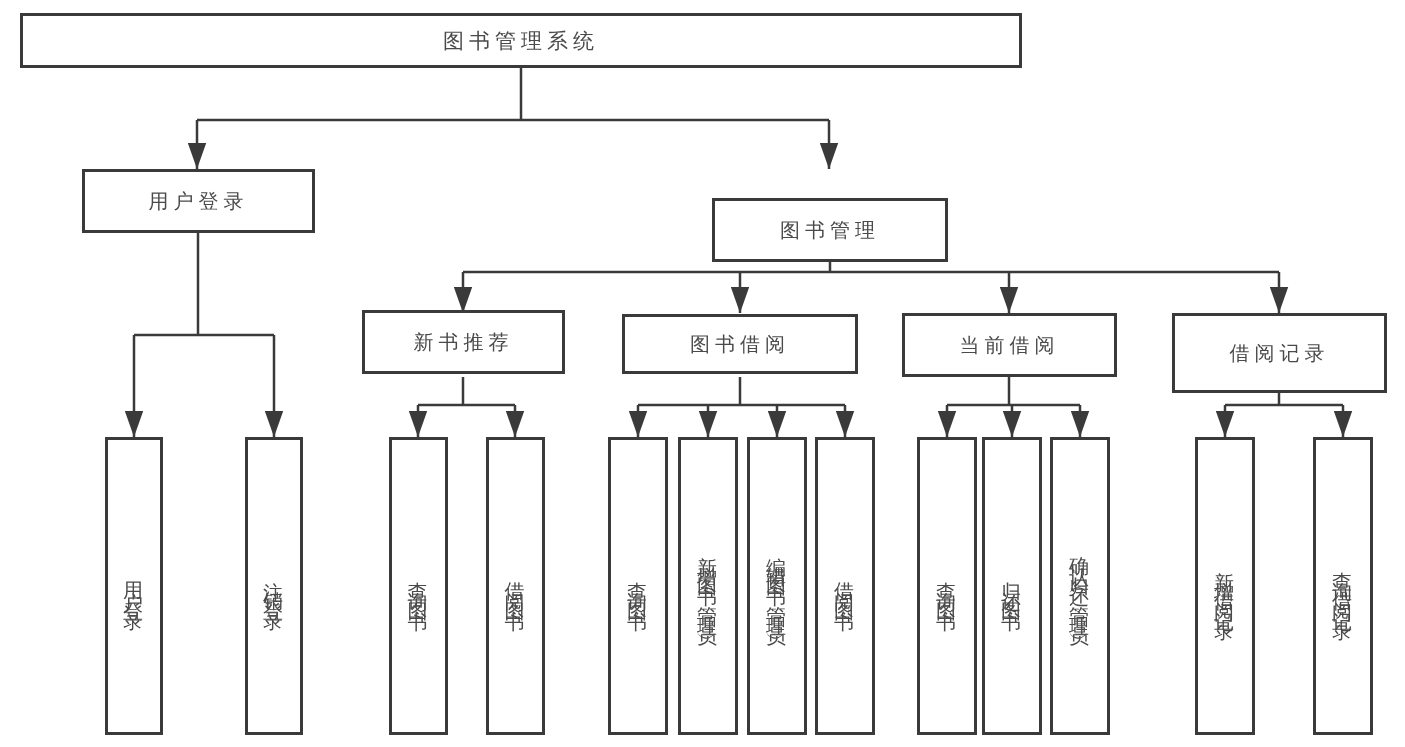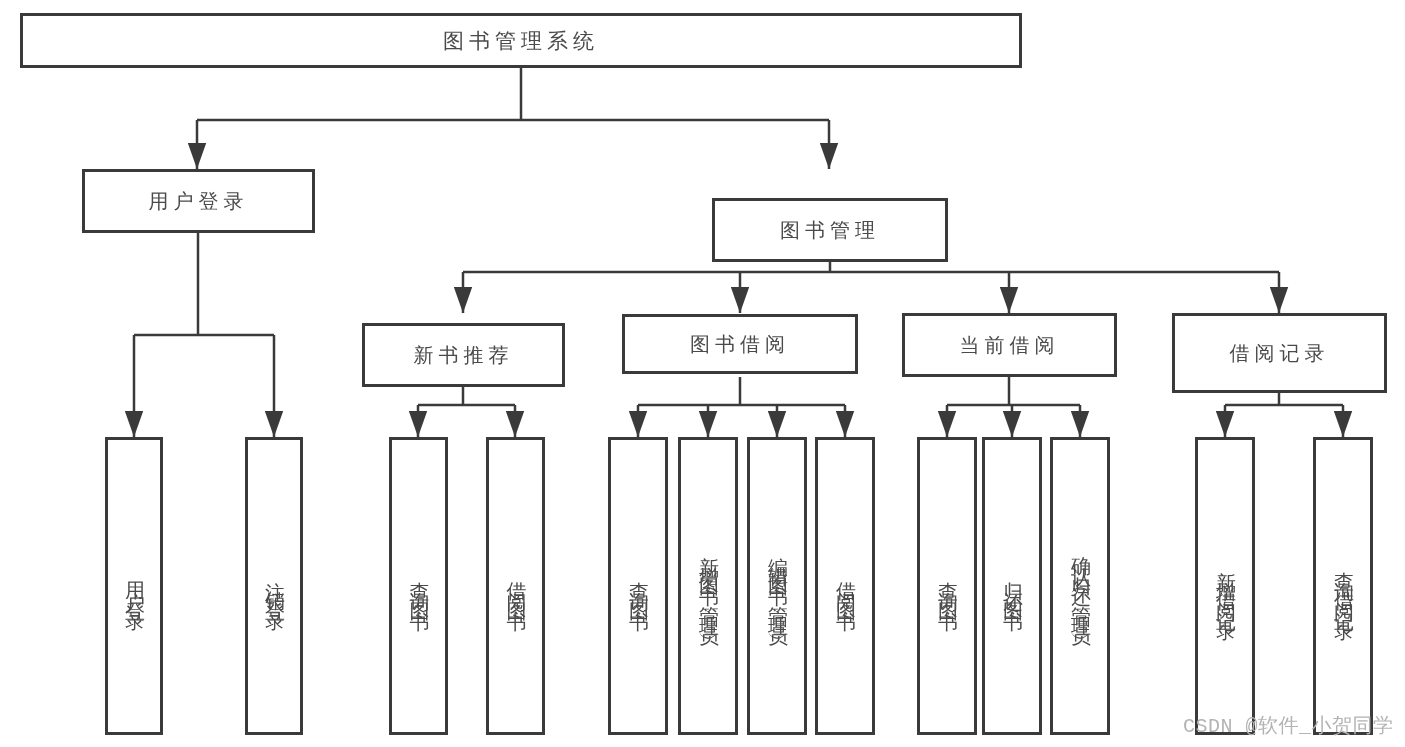--- a/index.html
+++ b/index.html
@@ -7,21 +7,21 @@
     --text:#4a4a4a;
     --box-background:#ffffff;
     --page-background:#ffffff;
     --watermark:#b3b3b3;
   }
   html,body{margin:0;padding:0;}
   .canvas{
     position:relative;
     width:1405px;height:747px;
     background:var(--page-background);
-    font-family:Liberation Mono, monospace;
+    font-family:Liberation Serif, serif;
     overflow:hidden;
     text-align:center;
   }
   .connectors{position:absolute;left:0;top:0;width:1405px;height:747px;}
   .connectors path.ln{stroke:var(--line);stroke-width:2.5;fill:none;}
   .connectors marker path{fill:var(--line);stroke:none;}
   .node{
     position:absolute;
     box-sizing:border-box;
     border:3px solid var(--line);
@@ -95,21 +95,21 @@
     <path class="ln" d="M1225 405 H1343"></path>
     <path class="ln" d="M1225 405 V437" marker-end="url(#arw)"></path>
     <path class="ln" d="M1343 405 V437" marker-end="url(#arw)"></path>
   </svg>
 
   <div class="node title" style="left:20px;top:13px;width:1002px;height:55px;">图书管理系统</div>
 
   <div class="node" style="left:82px;top:169px;width:233px;height:64px;">用户登录</div>
   <div class="node" style="left:712px;top:169px;width:236px;height:64px;margin-top:29px;">图书管理</div>
 
-  <div class="node" style="left:362px;top:323px;width:203px;height:64px;">新书推荐</div>
+  <div class="node" style="left:362px;top:310px;width:203px;height:64px;">新书推荐</div>
   <div class="node" style="left:622px;top:314px;width:236px;height:60px;">图书借阅</div>
   <div class="node" style="left:902px;top:313px;width:215px;height:64px;">当前借阅</div>
   <div class="node" style="left:1172px;top:313px;width:215px;height:80px;">借阅记录</div>
 
   <div class="node leaf" style="left:105px;top:437px;width:58px;height:298px;">用户登录</div>
   <div class="node leaf" style="left:245px;top:437px;width:58px;height:298px;">注销登录</div>
 
   <div class="node leaf" style="left:389px;top:437px;width:59px;height:298px;">查询图书</div>
   <div class="node leaf" style="left:486px;top:437px;width:59px;height:298px;">借阅图书</div>
 
@@ -118,14 +118,13 @@
   <div class="node leaf" style="left:747px;top:437px;width:60px;height:298px;">编辑图书（管理员）</div>
   <div class="node leaf" style="left:815px;top:437px;width:60px;height:298px;">借阅图书</div>
 
   <div class="node leaf" style="left:917px;top:437px;width:60px;height:298px;">查询图书</div>
   <div class="node leaf" style="left:982px;top:437px;width:60px;height:298px;">归还图书</div>
   <div class="node leaf" style="left:1050px;top:437px;width:60px;height:298px;">确认归还（管理员）</div>
 
   <div class="node leaf" style="left:1195px;top:437px;width:60px;height:298px;">新增借阅记录</div>
   <div class="node leaf" style="left:1313px;top:437px;width:60px;height:298px;">查询借阅记录</div>
 
-  <div class="watermark">CSDN @软件_小贺同学</div>
 </div>
 
 </body></html>

